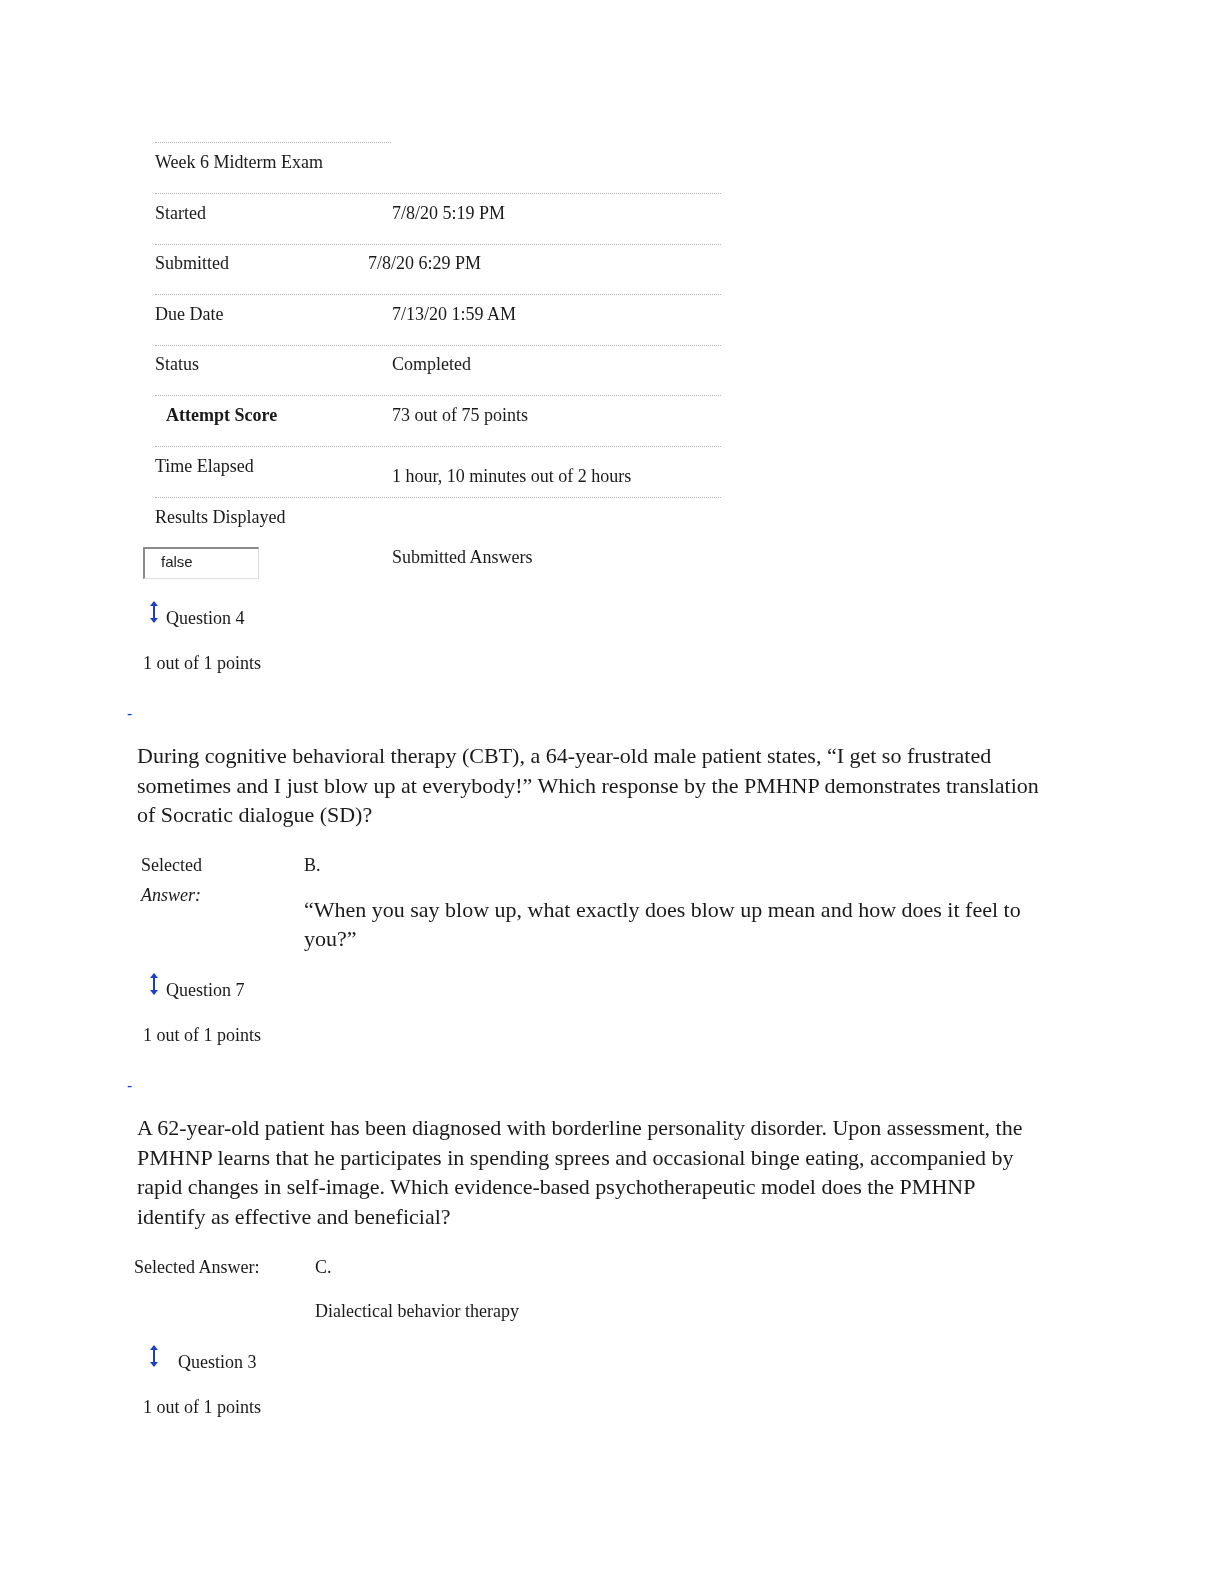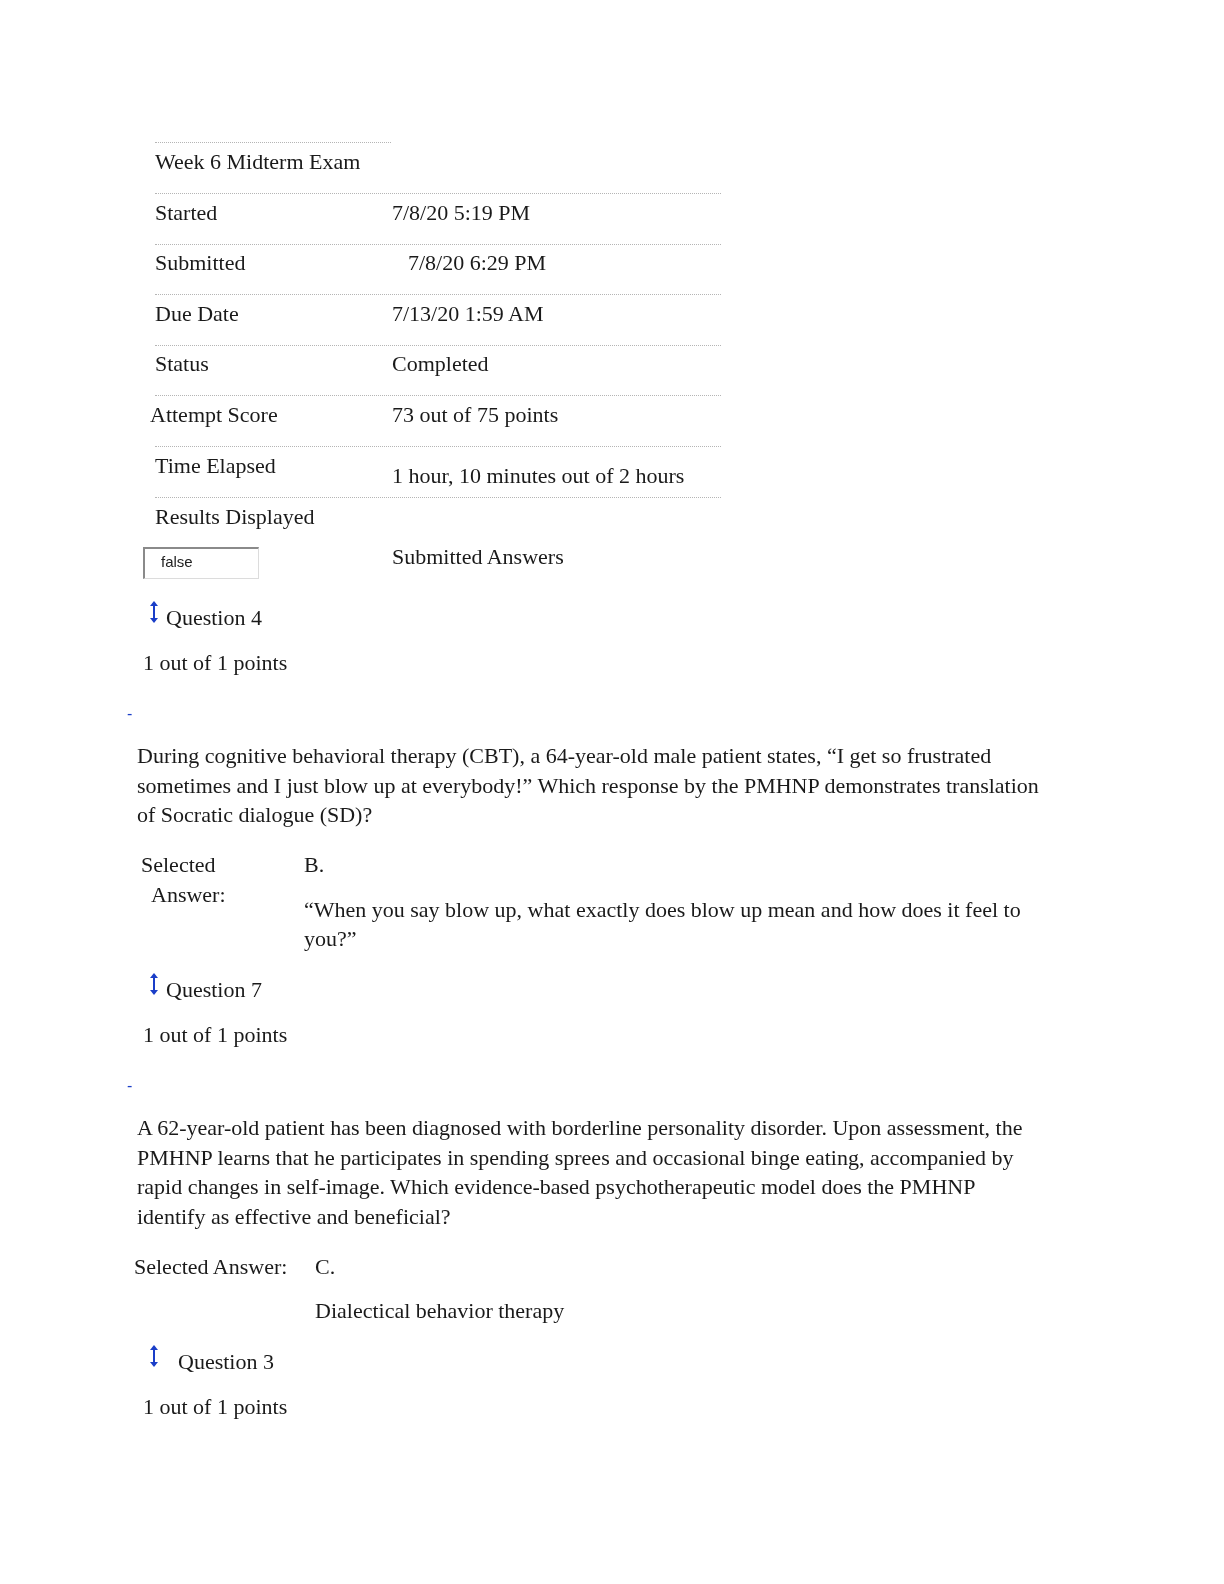--- a/index.html
+++ b/index.html
@@ -1,18 +1,18 @@
 <!DOCTYPE html>
 <html><head>
 <meta charset="utf-8">
 <style>
   html, body { margin:0; padding:0; background:#ffffff; }
   body { width:1224px; height:1584px; position:relative; font-family:"Liberation Serif", serif; color:#1a1a1a; overflow:hidden; }
   .abs { position:absolute; }
-  .txt { font-size:22px; line-height:26px; white-space:nowrap; }
+  .txt { font-size:18px; line-height:26px; white-space:nowrap; }
   .dot { position:absolute; height:0; border-top:1px dotted #b5b5b5; }
   .input-false { position:absolute; left:143px; top:547px; width:116px; height:32px; box-sizing:border-box;
     border-top:2px solid #8a8a8a; border-left:2px solid #8a8a8a; border-right:1px solid #dcdcdc; border-bottom:1px solid #dcdcdc;
     font-family:"Liberation Sans", sans-serif; font-size:15px; padding:4px 0 0 16px; color:#222; }
   .qicon { position:absolute; width:10px; height:22px; }
   .minus { position:absolute; font-family:"Liberation Sans", sans-serif; font-size:16px; color:#1a3ec8; }
   .para { position:absolute; left:137px; width:920px; font-size:22px; line-height:29.5px; }
 </style>
 </head>
 <body>
@@ -20,32 +20,32 @@
 <div>
   <div class="dot" style="left:155px; top:142px; width:236px;"></div>
   <div class="abs txt" style="left:155px; top:149px;">Week 6 Midterm Exam</div>
 
   <div class="dot" style="left:155px; top:193px; width:566px;"></div>
   <div class="abs txt" style="left:155px; top:200px;">Started</div>
   <div class="abs txt" style="left:392px; top:200px;">7/8/20 5:19 PM</div>
 
   <div class="dot" style="left:155px; top:244px; width:566px;"></div>
   <div class="abs txt" style="left:155px; top:250px;">Submitted</div>
-  <div class="abs txt" style="left:408px; top:250px;">7/8/20 6:29 PM</div>
+  <div class="abs txt" style="left:368px; top:250px;">7/8/20 6:29 PM</div>
 
   <div class="dot" style="left:155px; top:294px; width:566px;"></div>
   <div class="abs txt" style="left:155px; top:301px;text-align:right;">Due Date</div>
   <div class="abs txt" style="left:392px; top:301px;">7/13/20 1:59 AM</div>
 
   <div class="dot" style="left:155px; top:345px; width:566px;"></div>
   <div class="abs txt" style="left:155px; top:351px;">Status</div>
   <div class="abs txt" style="left:392px; top:351px;">Completed</div>
 
   <div class="dot" style="left:155px; top:395px; width:566px;"></div>
-  <div class="abs txt" style="left:150px; top:402px;">Attempt Score</div>
+  <div class="abs txt" style="left:166px; top:402px;font-weight:bold;">Attempt Score</div>
   <div class="abs txt" style="left:392px; top:402px;">73 out of 75 points</div>
 
   <div class="dot" style="left:155px; top:446px; width:566px;"></div>
   <div class="abs txt" style="left:155px; top:453px;">Time Elapsed</div>
   <div class="abs txt" style="left:392px; top:453px;margin-top:10px;">1 hour, 10 minutes out of 2 hours</div>
 
   <div class="dot" style="left:155px; top:497px; width:566px;"></div>
   <div class="abs txt" style="left:155px; top:504px;">Results Displayed</div>
   <div class="abs txt" style="left:392px; top:504px;margin-top:40px;">Submitted Answers</div>
 </div>
@@ -56,21 +56,21 @@
   <svg class="qicon" style="left:149px; top:601px;" viewBox="0 0 10 22">
     <line x1="5" y1="3" x2="5" y2="19" stroke="#1a3ec8" stroke-width="2"></line>
     <polygon points="1,5 5,0 9,5" fill="#1a3ec8"></polygon>
     <polygon points="1,17 5,22 9,17" fill="#1a3ec8"></polygon>
   </svg>
   <div class="abs txt" style="left:166px; top:605px;">Question 4</div>
   <div class="abs txt" style="left:143px; top:650px;">1 out of 1 points</div>
   <div class="minus" style="left:127px; top:705px;">-</div>
   <div class="para" style="top:741px;">During cognitive behavioral therapy (CBT), a 64-year-old male patient states, “I get so frustrated sometimes and I just blow up at everybody!” Which response by the PMHNP demonstrates translation of Socratic dialogue (SD)?</div>
   <div class="abs txt" style="left:141px; top:852px;">Selected</div>
-  <div class="abs txt" style="left:151px; top:882px;">Answer:</div>
+  <div class="abs txt" style="left:141px; top:882px;font-style:italic;">Answer:</div>
   <div class="abs txt" style="left:304px; top:852px;">B.</div>
   <div class="abs" style="left:304px; top:896px; width:740px; font-size:22px; line-height:28.5px;">“When you say blow up, what exactly does blow up mean and  how does it feel to you?”</div>
 </div>
 
 <div>
   <svg class="qicon" style="left:149px; top:973px;" viewBox="0 0 10 22">
     <line x1="5" y1="3" x2="5" y2="19" stroke="#1a3ec8" stroke-width="2"></line>
     <polygon points="1,5 5,0 9,5" fill="#1a3ec8"></polygon>
     <polygon points="1,17 5,22 9,17" fill="#1a3ec8"></polygon>
   </svg>

